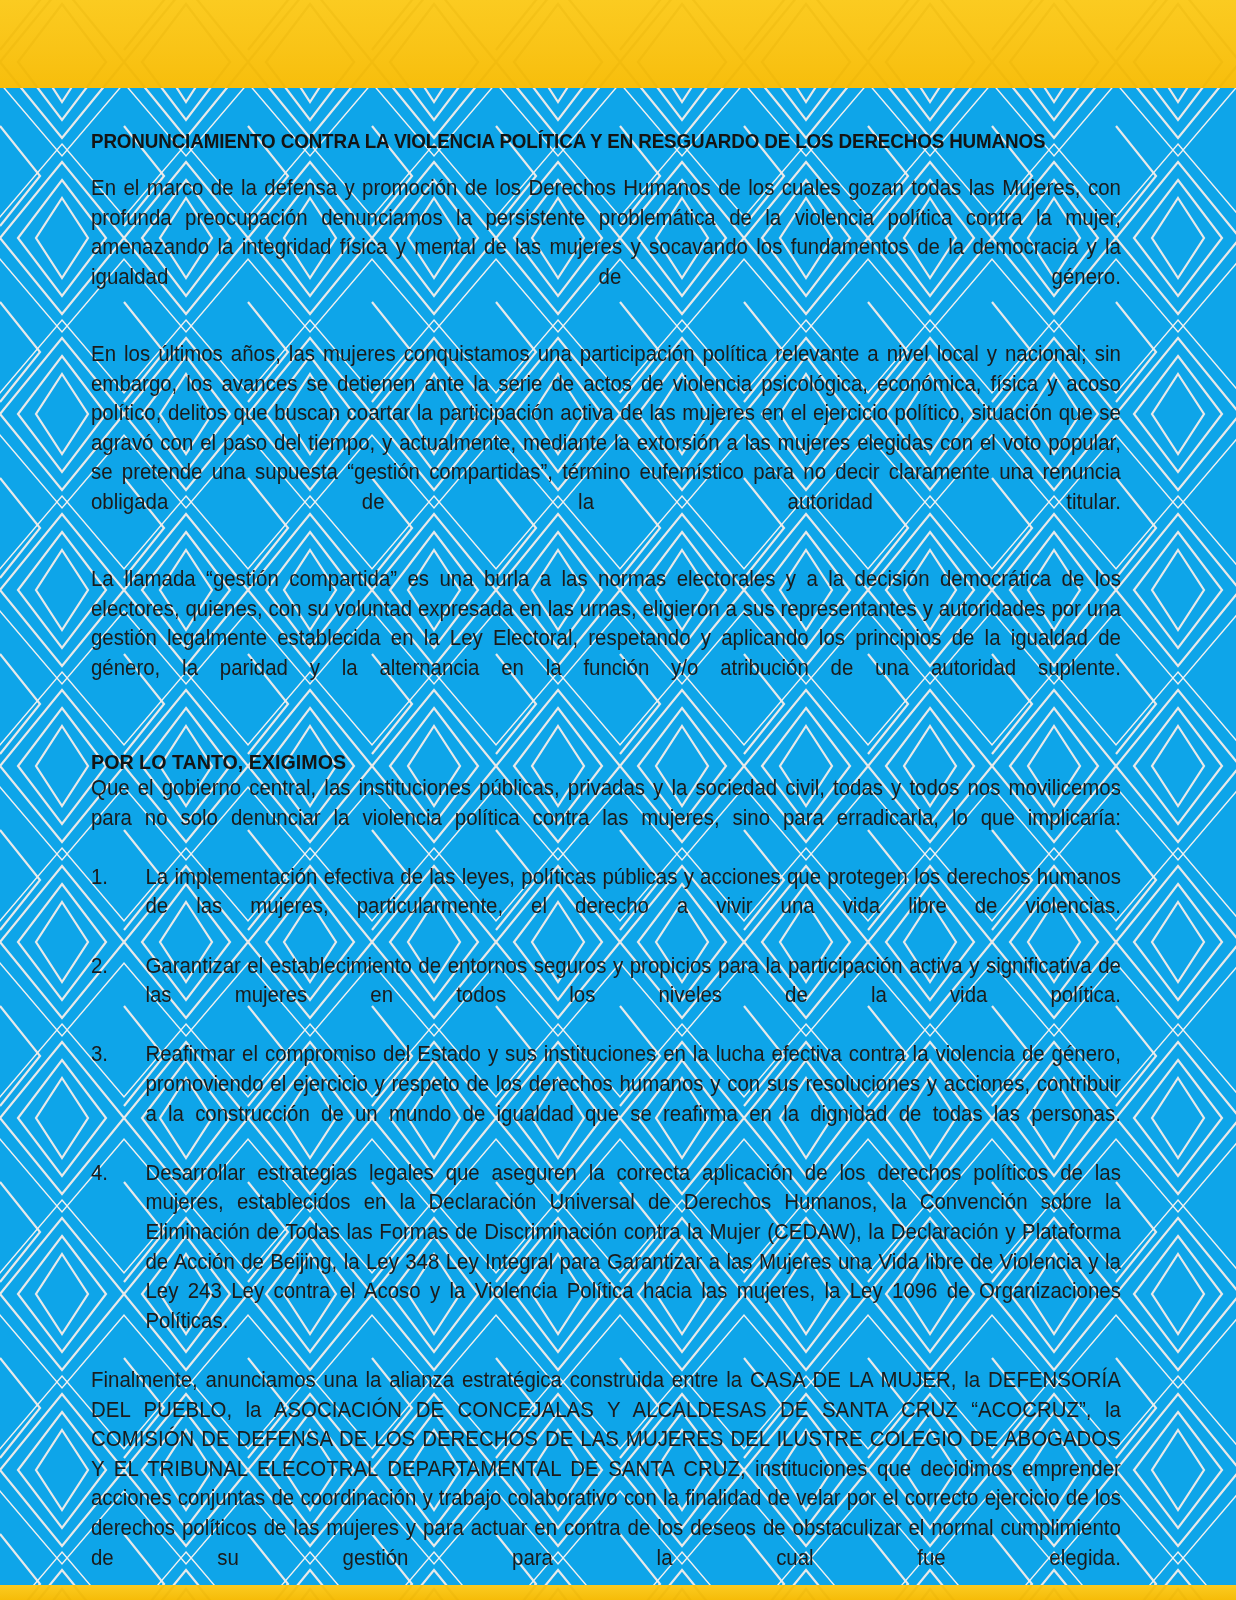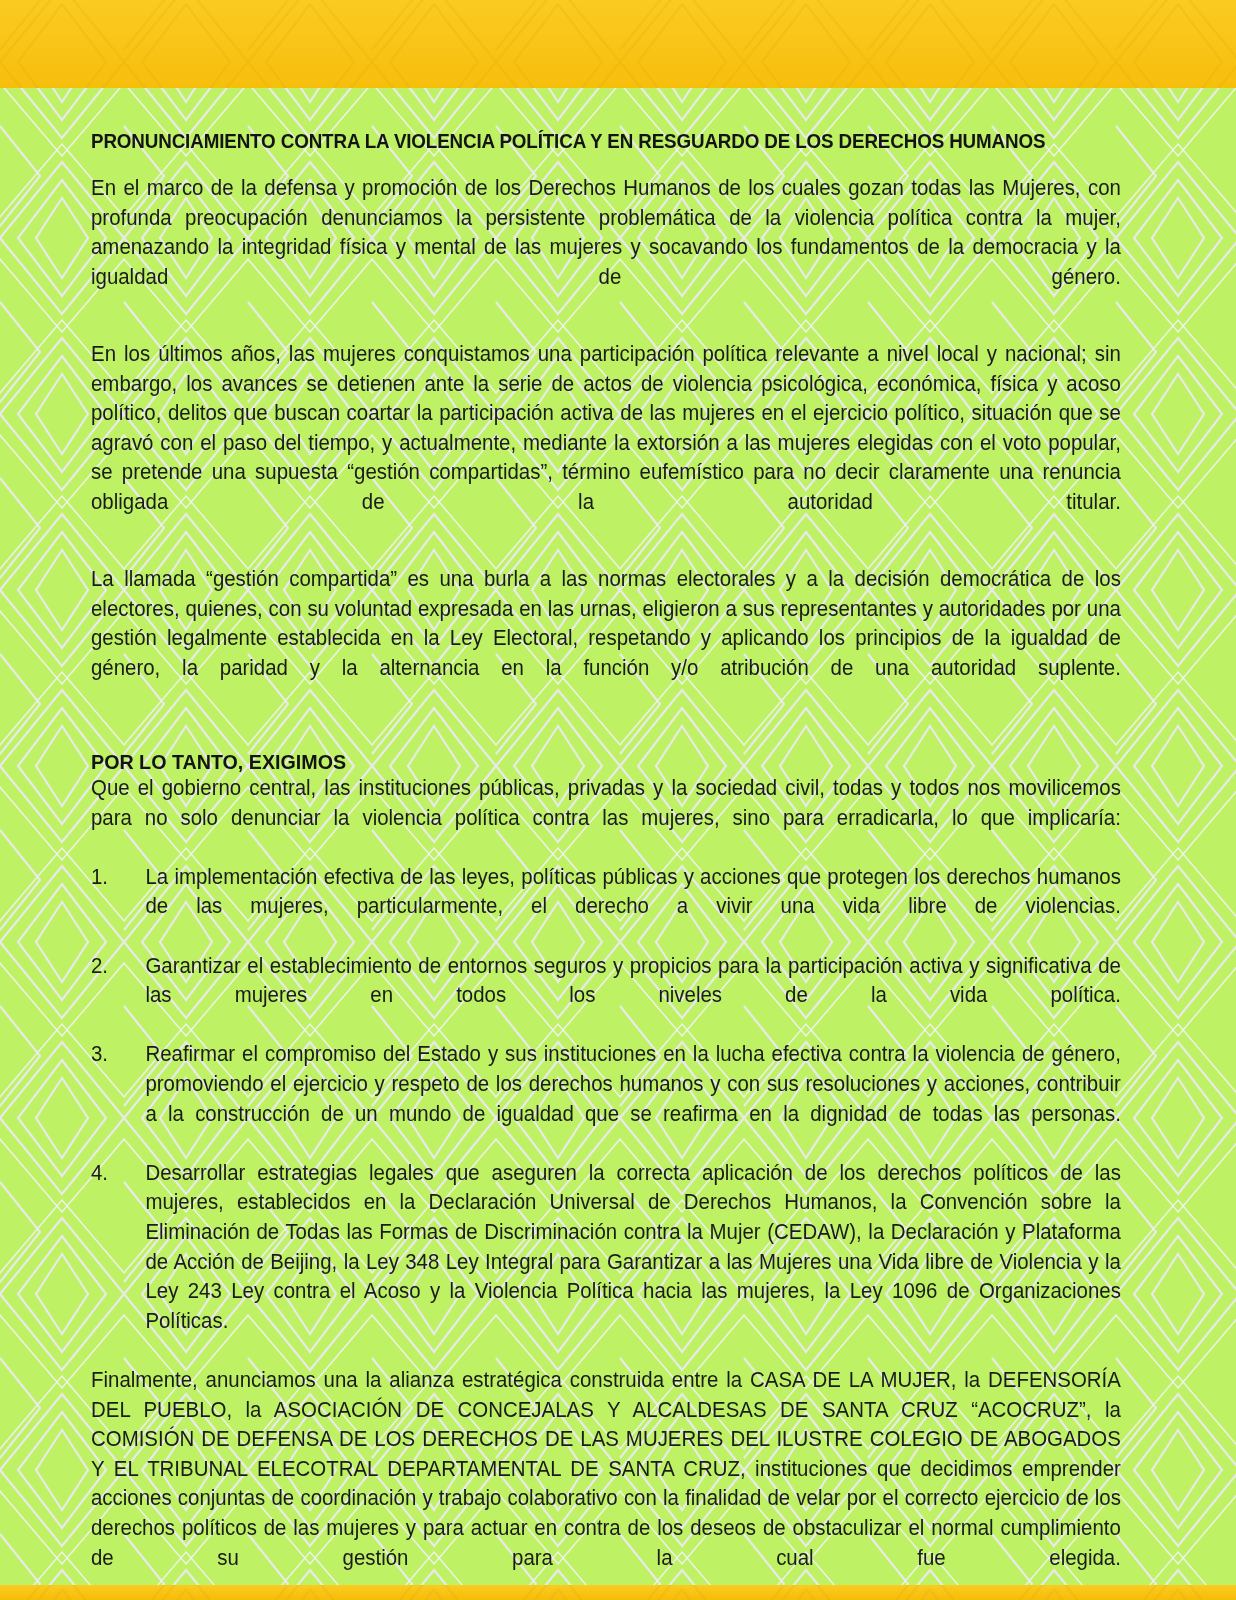--- a/index.html
+++ b/index.html
@@ -13,21 +13,21 @@
     background: #ffffff;
     font-family: "Liberation Sans", "DejaVu Sans", sans-serif;
     position: relative;
     overflow: hidden;
   }
 
   
   .page {
     position: absolute;
     inset: 0;
-    background: #bef264;
+    background: #0ea5e9;
   }
   .watermark {
     position: absolute;
     inset: 0;
     pointer-events: none;
     z-index: 0;
     opacity: 1;
   }
 
   

